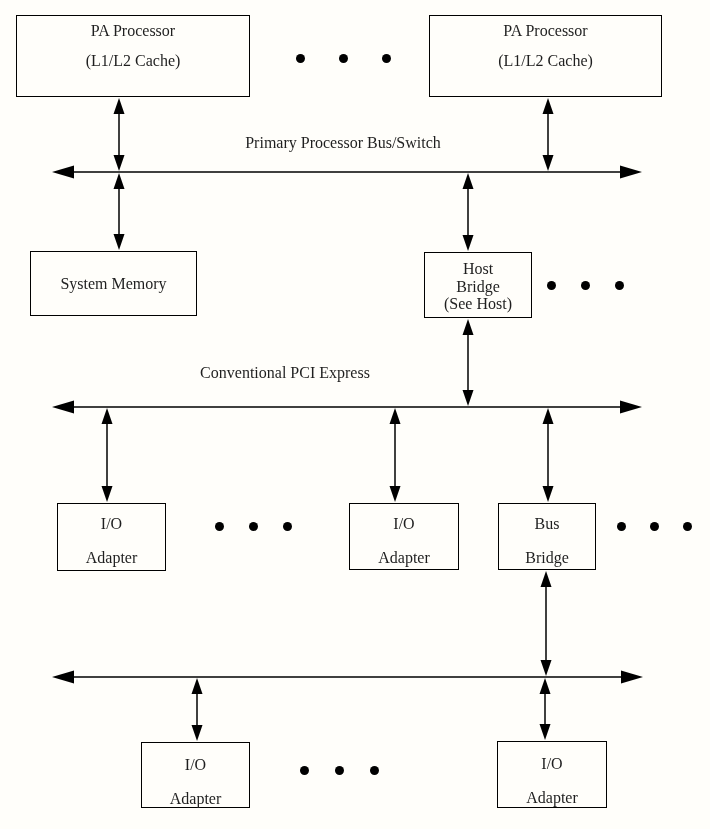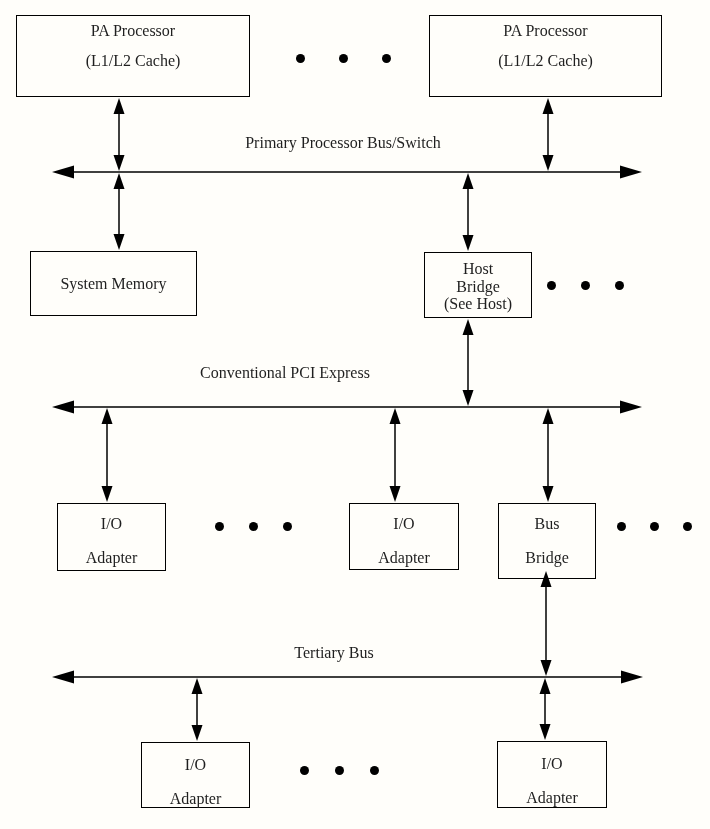--- a/index.html
+++ b/index.html
@@ -146,38 +146,37 @@
   <div class="box box-io" style="left:57px; top:503px; width:109px; height:68px;">
     <div class="bl">I/O</div>
     <div class="bl">Adapter</div>
   </div>
 
   <div class="box box-io" style="left:349px; top:503px; width:110px; height:67px;">
     <div class="bl">I/O</div>
     <div class="bl">Adapter</div>
   </div>
 
-  <div class="box box-io" style="left:498px; top:503px; width:98px; height:76px;">
+  <div class="box box-io" style="left:498px; top:503px; width:98px; height:67px;">
     <div class="bl">Bus</div>
     <div class="bl">Bridge</div>
   </div>
 
   <div class="box box-iot" style="left:141px; top:742px; width:109px; height:66px;">
     <div class="bl">I/O</div>
     <div class="bl">Adapter</div>
   </div>
 
   <div class="box box-iot" style="left:497px; top:741px; width:110px; height:67px;">
     <div class="bl">I/O</div>
     <div class="bl">Adapter</div>
   </div>
 
   <div class="bus-label" style="left:193px; top:133px;">Primary Processor Bus/Switch</div>
   <div class="bus-label" style="left:135px; top:363px;">Conventional PCI Express</div>
-  <div class="bus-label" style="left:184px; top:643px;">Tertiary Bus</div>
 
   <div class="dots" style="left:296px; top:54px; gap:34px;">
     <span class="dot"></span>
     <span class="dot"></span>
     <span class="dot"></span>
   </div>
   <div class="dots" style="left:547px; top:281px; gap:25px;">
     <span class="dot"></span>
     <span class="dot"></span>
     <span class="dot"></span>

